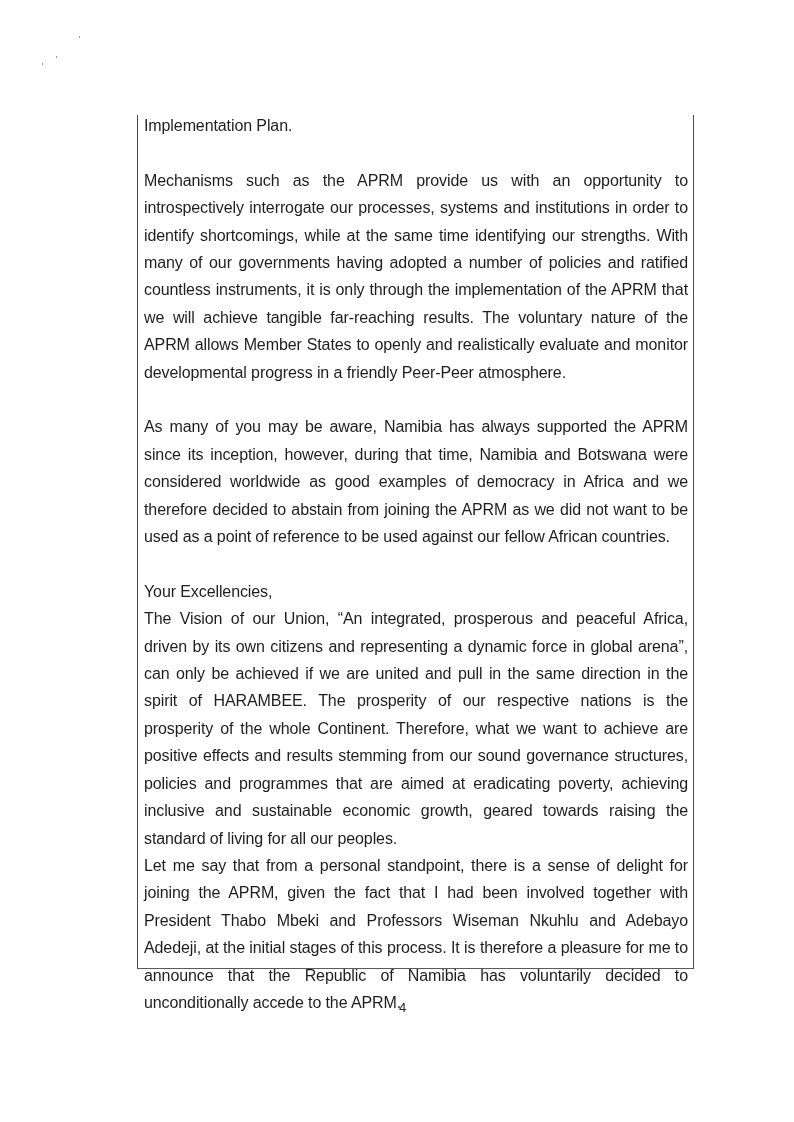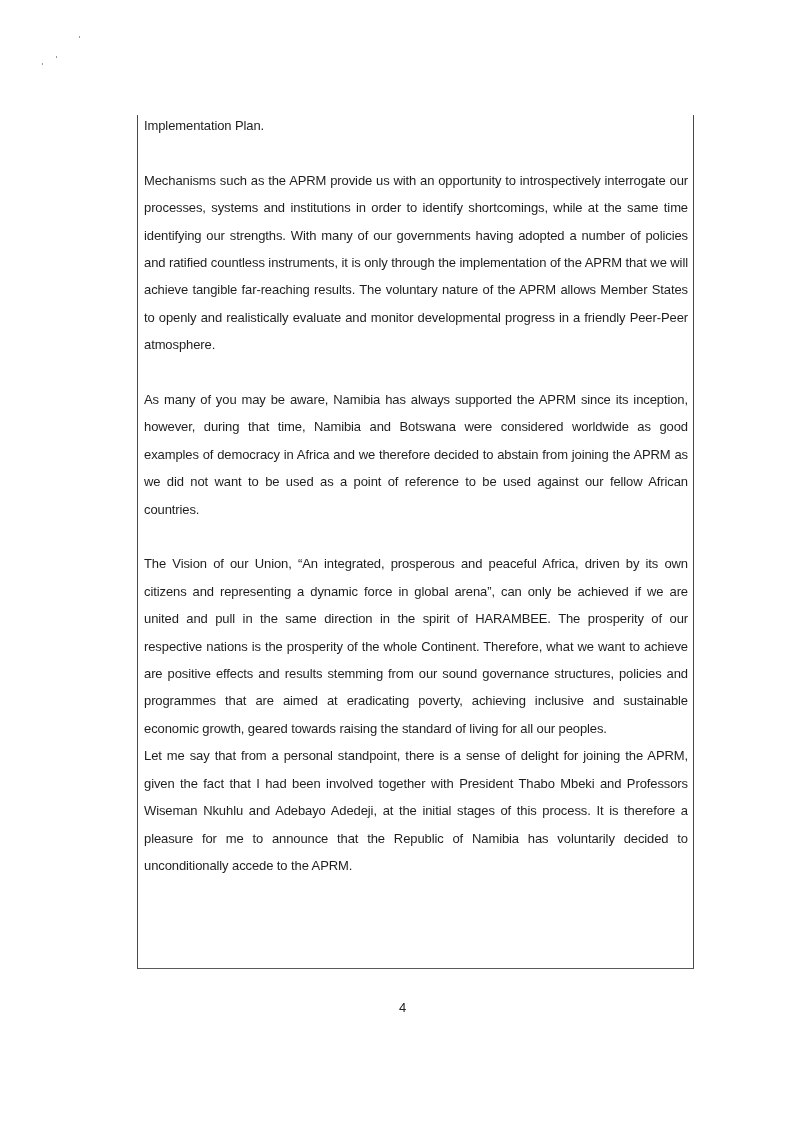--- a/index.html
+++ b/index.html
@@ -30,21 +30,21 @@
       border-left: 1.5px solid #4a4a4a;
       border-right: 1.5px solid #4a4a4a;
       border-bottom: 1.5px solid #5a5a5a;
       box-sizing: border-box;
     }
     .content {
       position: absolute;
       left: 144px;
       top: 112px;
       width: 544px;
-      font-size: 13px;
+      font-size: 16px;
       line-height: 27.4px;
       text-align: justify;
       letter-spacing: -0.1px;
     }
     .content p {
       margin: 0;
     }
     .gap {
       height: 27.4px;
     }
@@ -68,17 +68,18 @@
 
 <div class="frame"></div>
 
 <div class="content">
   <p>Implementation Plan.</p>
   <div class="gap"></div>
   <p>Mechanisms such as the APRM provide us with an opportunity to introspectively interrogate our processes, systems and institutions in order to identify shortcomings, while at the same time identifying our strengths. With many of our governments having adopted a number of policies and ratified countless instruments, it is only through the implementation of the APRM that we will achieve tangible far-reaching results. The voluntary nature of the APRM allows Member States to openly and realistically evaluate and monitor developmental progress in a friendly Peer-Peer atmosphere.</p>
   <div class="gap"></div>
   <p>As many of you may be aware, Namibia has always supported the APRM since its inception, however, during that time, Namibia and Botswana were considered worldwide as good examples of democracy in Africa and we therefore decided to abstain from joining the APRM as we did not want to be used as a point of reference to be used against our fellow African countries.</p>
   <div class="gap"></div>
+  <p>Your Excellencies,</p>
   <p>The Vision of our Union, “An integrated, prosperous and peaceful Africa, driven by its own citizens and representing a dynamic force in global arena”, can only be achieved if we are united and pull in the same direction in the spirit of HARAMBEE. The prosperity of our respective nations is the prosperity of the whole Continent. Therefore, what we want to achieve are positive effects and results stemming from our sound governance structures, policies and programmes that are aimed at eradicating poverty, achieving inclusive and sustainable economic growth, geared towards raising the standard of living for all our peoples.</p>
   <p>Let me say that from a personal standpoint, there is a sense of delight for joining the APRM, given the fact that I had been involved together with President Thabo Mbeki and Professors Wiseman Nkuhlu and Adebayo Adedeji, at the initial stages of this process. It is therefore a pleasure for me to announce that the Republic of Namibia has voluntarily decided to unconditionally accede to the APRM.</p>
 </div>
 
 <div class="page-number">4</div>
 
 </body></html>

